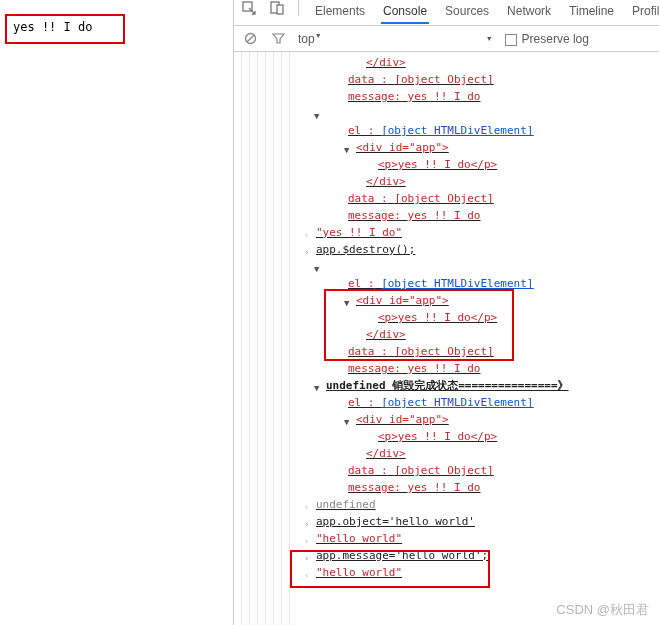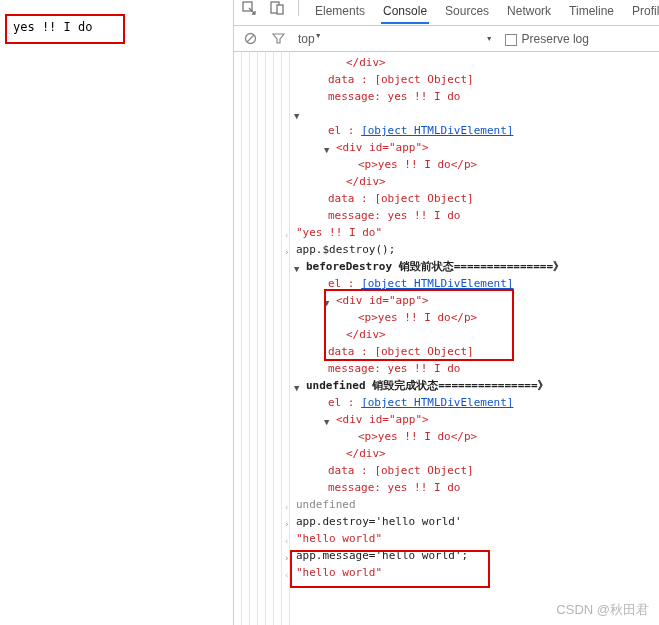--- a/index.html
+++ b/index.html
@@ -73,21 +73,21 @@
     font-size: 11px;
     line-height: 17px;
   }
   .gutter {
     position: absolute;
     left: 0; top: 0; bottom: 0;
     width: 56px;
     display: flex;
   }
   .gutter div.col { border-right: 1px solid #e6e6e6; width: 8px; height: 100%; }
-  .log-lines { margin-left: 54px; padding-top: 2px; }
+  .log-lines { margin-left: 74px; padding-top: 2px; text-decoration: underline; }
   .row { position: relative; min-height: 17px; white-space: nowrap; }
   .chev { position: absolute; color: #888; font-size: 9px; top: 3px; }
   .chev.down { color: #555; }
   .chev.blue-right { color: #6aa0d8; }
   .chev.grey-left { color: #bbb; }
   .red { color: #c8272d; }
   .blue { color: #1155cc; text-decoration: underline; }
   .k-black { color: #222; font-weight: bold; }
   .plain { color: #222; }
   .grey { color: #888; }
@@ -182,38 +182,38 @@
       <div class="row" style="padding-left:40px;"><span class="red">el     :</span> <span class="blue">[object HTMLDivElement]</span></div>
       <div class="row" style="padding-left:48px;"><span class="chev down" style="left:36px;">▼</span><span class="red">&lt;div id="app"&gt;</span></div>
       <div class="row" style="padding-left:70px;"><span class="red">&lt;p&gt;yes !! I do&lt;/p&gt;</span></div>
       <div class="row" style="padding-left:58px;"><span class="red">&lt;/div&gt;</span></div>
       <div class="row" style="padding-left:40px;"><span class="red">data   :</span> <span class="red">[object Object]</span></div>
       <div class="row" style="padding-left:40px;"><span class="red">message:</span> <span class="red">yes !! I do</span></div>
 
       <div class="row" style="padding-left:8px;"><span class="chev grey-left" style="left:-4px;">‹</span><span class="red">"yes !! I do"</span></div>
       <div class="row" style="padding-left:8px;"><span class="chev blue-right" style="left:-4px;">›</span><span class="plain">app.$destroy();</span></div>
 
-      <div class="row" style="padding-left:18px;"><span class="chev down" style="left:6px;">▼</span><span class="k-black">beforeDestroy  销毁前状态===============》</span></div>
+      <div class="row" style="padding-left:18px;"><span class="chev down" style="left:6px;">▼</span></div>
       <div class="row" style="padding-left:40px;"><span class="red">el     :</span> <span class="blue">[object HTMLDivElement]</span></div>
       <div class="row" style="padding-left:48px;"><span class="chev down" style="left:36px;">▼</span><span class="red">&lt;div id="app"&gt;</span></div>
       <div class="row" style="padding-left:70px;"><span class="red">&lt;p&gt;yes !! I do&lt;/p&gt;</span></div>
       <div class="row" style="padding-left:58px;"><span class="red">&lt;/div&gt;</span></div>
       <div class="row" style="padding-left:40px;"><span class="red">data   :</span> <span class="red">[object Object]</span></div>
       <div class="row" style="padding-left:40px;"><span class="red">message:</span> <span class="red">yes !! I do</span></div>
 
       <div class="row" style="padding-left:18px;"><span class="chev down" style="left:6px;">▼</span><span class="k-black">undefined  销毁完成状态===============》</span></div>
       <div class="row" style="padding-left:40px;"><span class="red">el     :</span> <span class="blue">[object HTMLDivElement]</span></div>
       <div class="row" style="padding-left:48px;"><span class="chev down" style="left:36px;">▼</span><span class="red">&lt;div id="app"&gt;</span></div>
       <div class="row" style="padding-left:70px;"><span class="red">&lt;p&gt;yes !! I do&lt;/p&gt;</span></div>
       <div class="row" style="padding-left:58px;"><span class="red">&lt;/div&gt;</span></div>
       <div class="row" style="padding-left:40px;"><span class="red">data   :</span> <span class="red">[object Object]</span></div>
       <div class="row" style="padding-left:40px;"><span class="red">message:</span> <span class="red">yes !! I do</span></div>
 
       <div class="row" style="padding-left:8px;"><span class="chev grey-left" style="left:-4px;">‹</span><span class="grey">undefined</span></div>
-      <div class="row" style="padding-left:8px;"><span class="chev blue-right" style="left:-4px;">›</span><span class="plain">app.destroy='hello world'</span></div>
+      <div class="row" style="padding-left:8px;"><span class="chev blue-right" style="left:-4px;">›</span><span class="plain">app.object='hello world'</span></div>
       <div class="row" style="padding-left:8px;"><span class="chev grey-left" style="left:-4px;">‹</span><span class="red">"hello world"</span></div>
       <div class="row" style="padding-left:8px;"><span class="chev blue-right" style="left:-4px;">›</span><span class="plain">app.message='hello world';</span></div>
       <div class="row" style="padding-left:8px;"><span class="chev grey-left" style="left:-4px;">‹</span><span class="red">"hello world"</span></div>
 
     </div>
 
     <div class="hlbox" style="left:90px; top:237px; width:190px; height:72px;"></div>
     <div class="hlbox" style="left:56px; top:498px; width:200px; height:38px;"></div>
   </div>
 </div>

